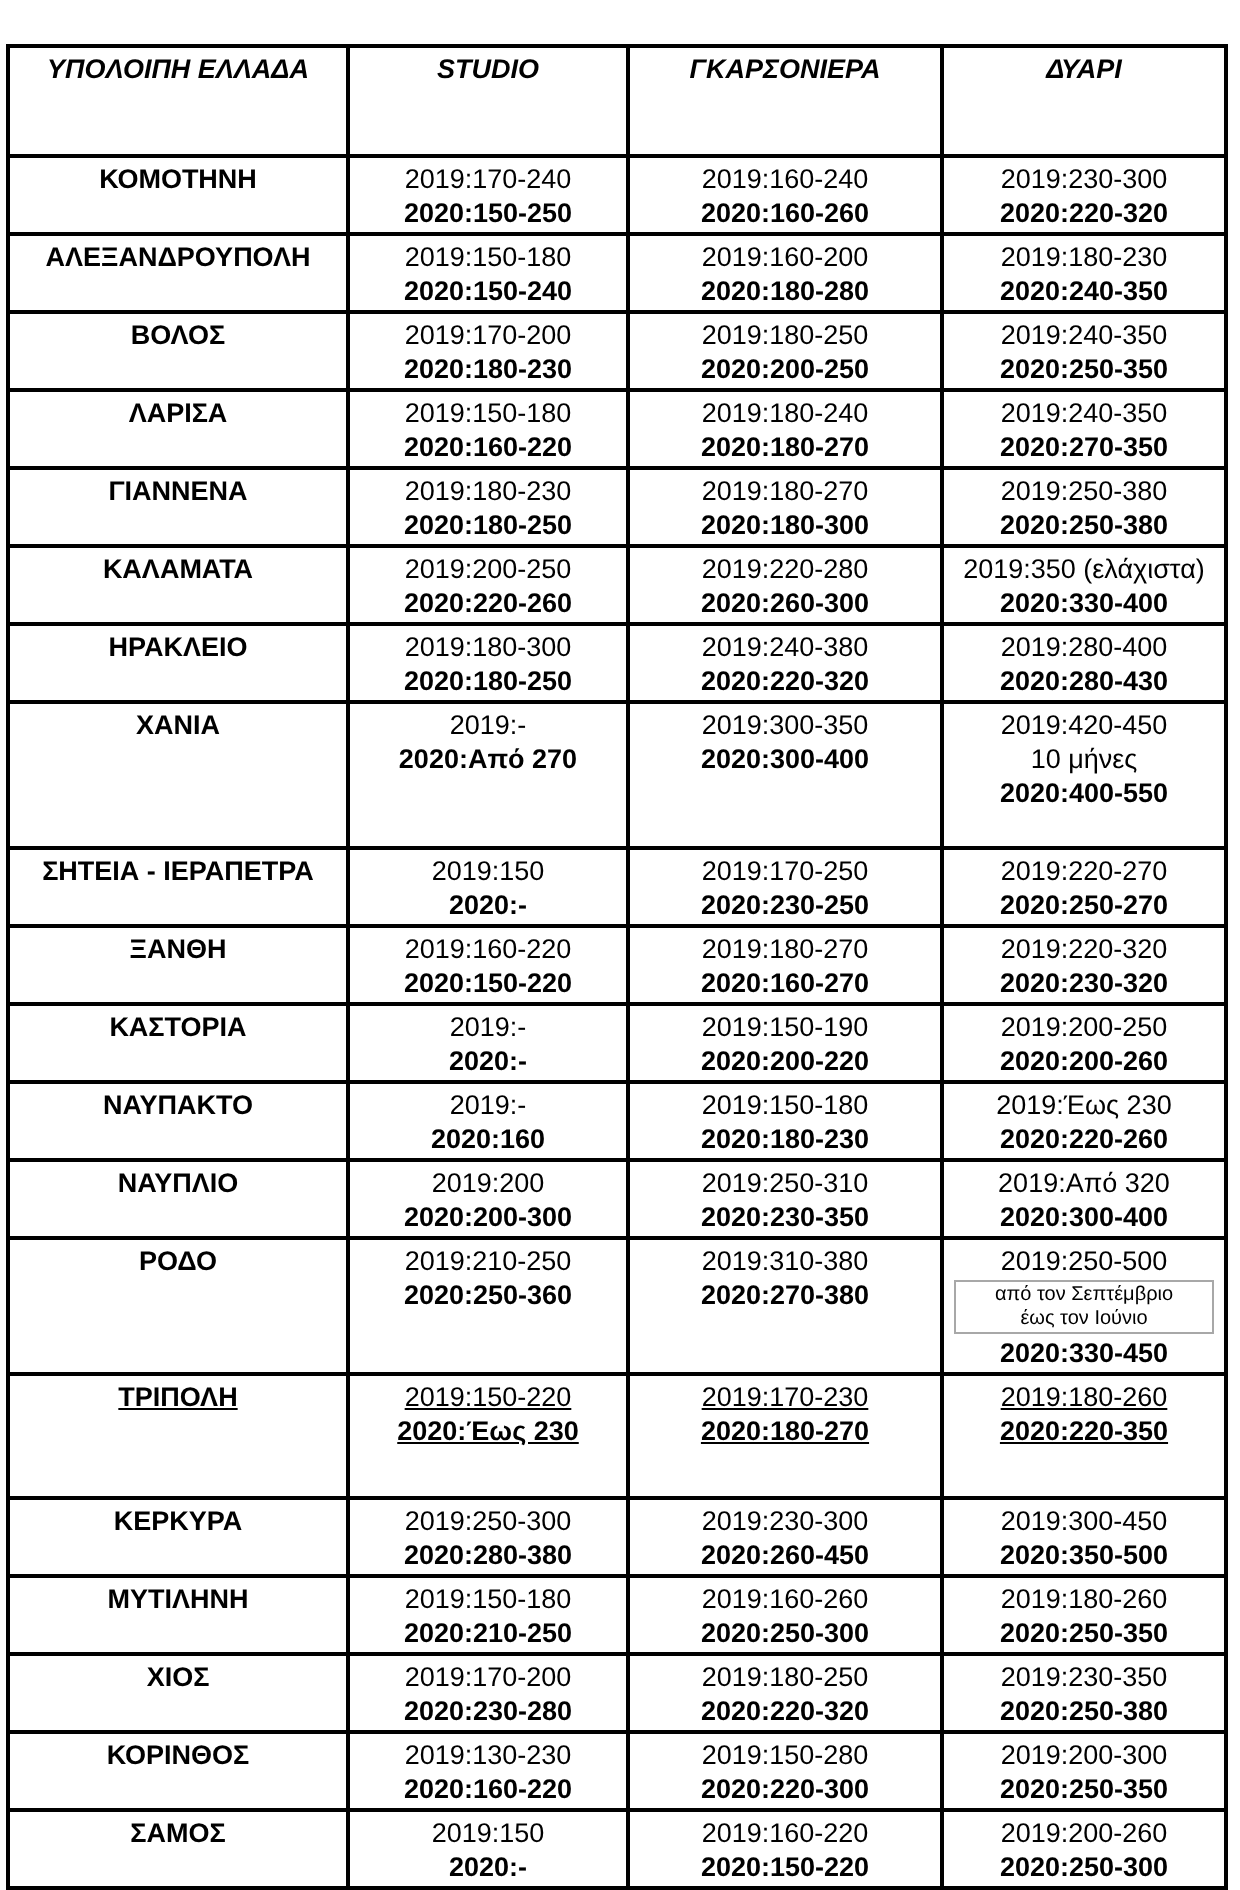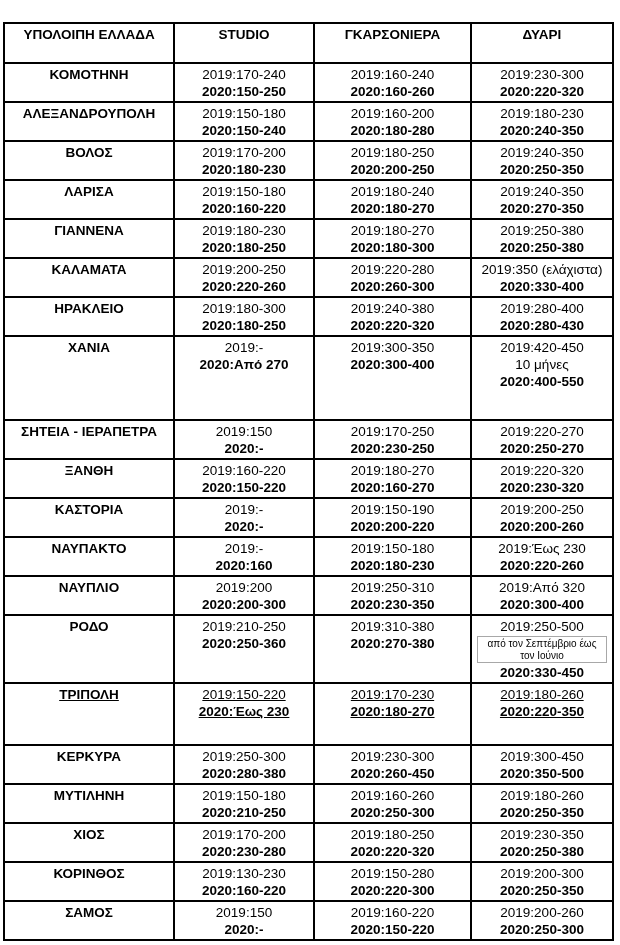--- a/index.html
+++ b/index.html
@@ -39,44 +39,44 @@
 
   table.price-table th,
   table.price-table td {
     border: 2px solid var(--border-color);
     padding: 2px 2px 1px 2px;
     text-align: center;
     vertical-align: top;
     font-size: 13.5px;
     line-height: 17px;
   }
-  thead tr { height: 40px; }
+  thead tr { height: 55px; font-style: italic; }
   thead th {
     font-weight: bold;
     padding-top: 6px;
   }
   tbody tr { height: 38px; }
   
-  tbody tr:nth-child(8) { height: 84px; }
+  tbody tr:nth-child(8) { height: 73px; }
   
   tbody tr:nth-child(15) { height: 62px; text-decoration: underline; }
 
   td.city {
     font-weight: bold;
     padding-top: 4px;
   }
   .line.regular { font-weight: normal; }
   .line.bold { font-weight: bold; }
   .line.note {
     font-weight: normal;
     font-size: 10px;
     line-height: 11.5px;
     display: inline-block;
     border: 1px solid var(--note-border);
-    padding: 1px 2px;
+    padding: 1px 12px;
     margin: 1px 0;
     max-width: 130px;
   }
 </style>
 </head>
 <body>
 
 <div class="page">
   <table class="price-table">
     <colgroup>

